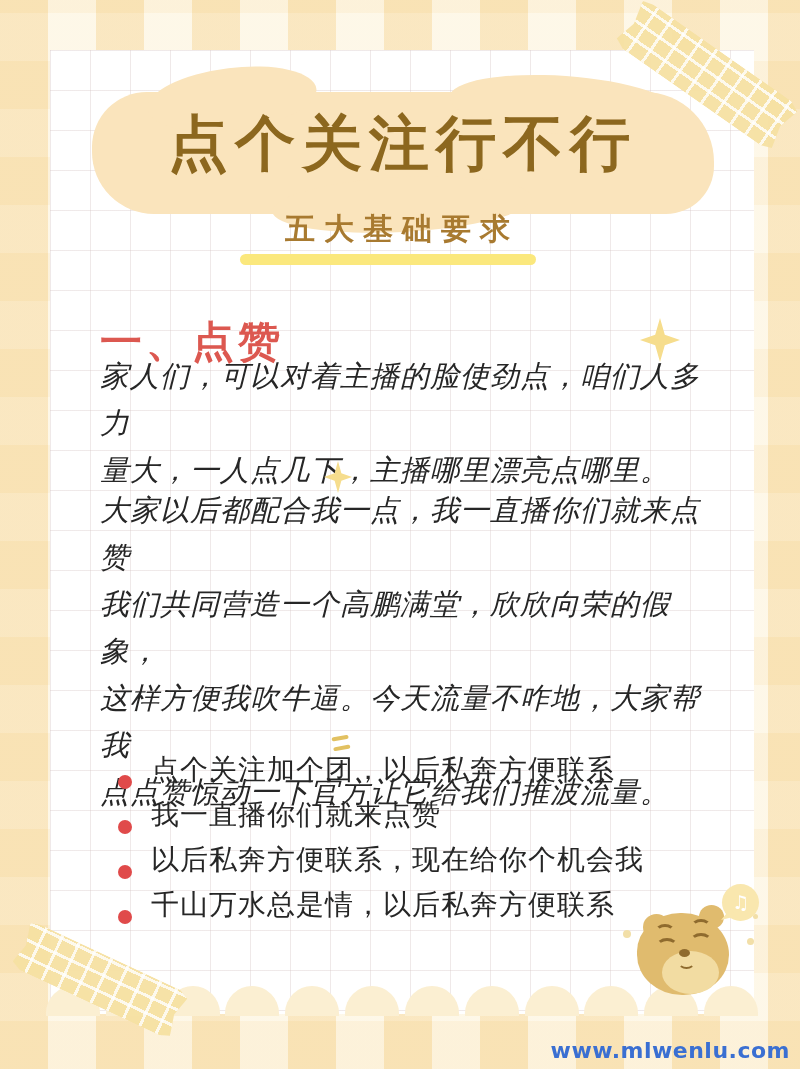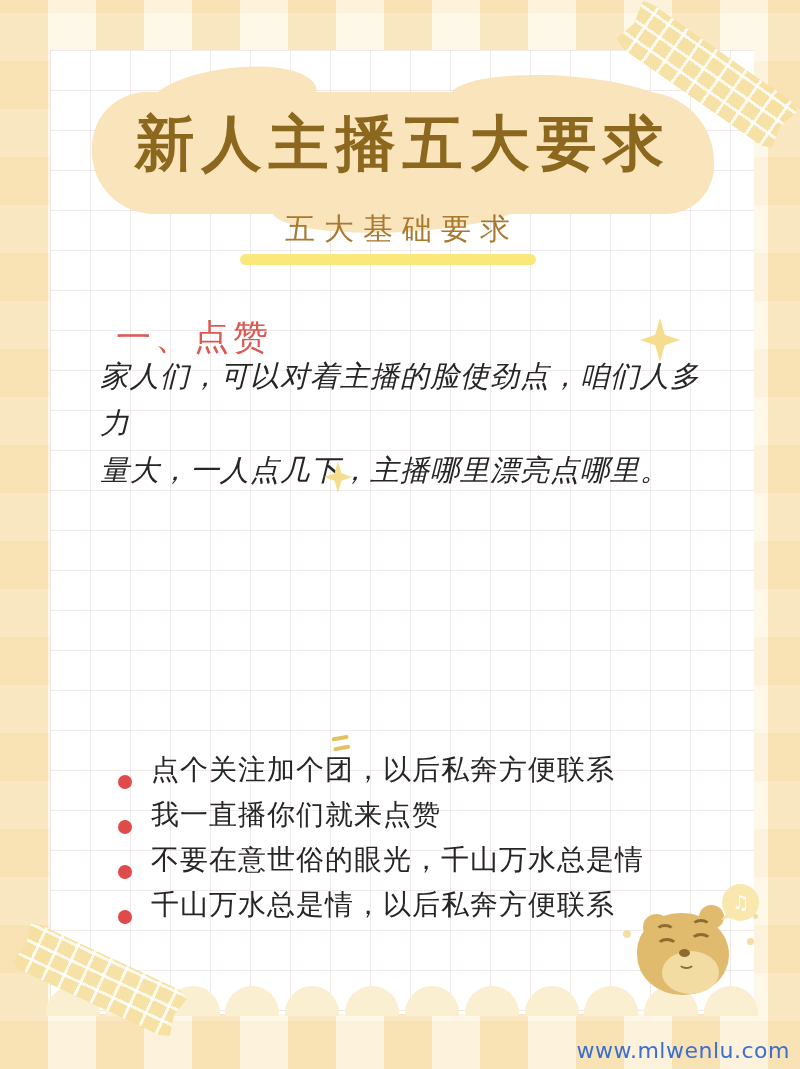--- a/index.html
+++ b/index.html
@@ -37,30 +37,30 @@
     position:absolute;left:180px;bottom:-18px;width:260px;height:55px;
     background:#FAE4BC;border-radius:50%;transform:rotate(-3deg);
   }
   .title{
     position:absolute;left:90px;top:110px;width:625px;z-index:3;
     text-align:center;font-size:60px;font-weight:bold;color:#8C671E;
     letter-spacing:7px;line-height:1.1;white-space:nowrap;
   }
   .subtitle{
     position:absolute;left:50px;top:209px;width:704px;z-index:3;
-    text-align:center;font-size:30px;font-weight:normal;color:#A87A30;
+    text-align:center;font-size:30px;font-weight:bold;color:#A87A30;
     letter-spacing:9px;
   }
   .underline{
     position:absolute;left:240px;top:254px;width:296px;height:11px;
     background:#FBE87D;border-radius:6px;z-index:3;
   }
   .sec-heading{
-    position:absolute;left:116px;z-index:3;
-    font-size:35px;font-weight:normal;color:#DC5850;letter-spacing:4px;white-space:nowrap;
+    position:absolute;left:100px;z-index:3;
+    font-size:42px;font-weight:bold;color:#DC5850;letter-spacing:4px;white-space:nowrap;
   }
   .heading-1{top:314px;}
   .heading-2{top:708px;}
   .para{
     position:absolute;left:100px;width:625px;z-index:3;
     font-size:29px;color:#262626;line-height:47px;
     white-space:pre-line;letter-spacing:1px;font-style:italic;
   }
   .para-1{top:353px;}
   .para-2{top:487px;}
@@ -121,61 +121,65 @@
   .bubble::before{content:"";position:absolute;left:-1px;bottom:1px;width:13px;height:13px;
     background:#F9E7AE;clip-path:polygon(0 100%,85% 0,100% 75%);}
   .note{color:#ffffff;font-size:19px;font-weight:bold;line-height:1;}
   .bdot{background:#F2DFA8;border-radius:50%;}
   .bdot-1{left:8px;top:58px;width:8px;height:8px;}
   .bdot-2{left:132px;top:66px;width:7px;height:7px;}
   .bdot-3{left:138px;top:42px;width:5px;height:5px;}
   
   .watermark{
     position:absolute;right:10px;bottom:6px;z-index:7;
-    color:#3A6FD2;font-size:22px;font-weight:normal;letter-spacing:0.5px;
+    color:#3A6FD2;font-size:22px;font-weight:bold;letter-spacing:0.5px;
   }
 </style>
 </head>
 <body>
 
 <div class="page">
 
   <div class="panel"></div>
 
   <div class="blob">
     <div class="lobe"></div>
   </div>
 
-  <div class="title">新人主播五大要求</div>
+  <div class="title">点个关注行不行</div>
   <div class="subtitle">五大基础要求</div>
   <div class="underline"></div>
 
   <div class="sec-heading heading-1">一、点赞</div>
   <div class="star star-1"></div>
   <div class="para para-1">家人们，可以对着主播的脸使劲点，咱们人多力
 量大，一人点几下，主播哪里漂亮点哪里。</div>
   <div class="star star-2"></div>
+  <div class="para para-2">大家以后都配合我一点，我一直播你们就来点赞
+我们共同营造一个高鹏满堂，欣欣向荣的假象，
+这样方便我吹牛逼。今天流量不咋地，大家帮我
+点点赞惊动一下官方让它给我们推波流量。</div>
 
   <div class="equals">
     <div class="bar"></div>
     <div class="bar"></div>
   </div>
 
   <div class="bullets">
     <div class="bullet-item">
       <div class="bullet-dot"></div>
       <div class="bullet-text">点个关注加个团，以后私奔方便联系</div>
     </div>
     <div class="bullet-item">
       <div class="bullet-dot"></div>
       <div class="bullet-text">我一直播你们就来点赞</div>
     </div>
     <div class="bullet-item">
       <div class="bullet-dot"></div>
-      <div class="bullet-text">不要在意世俗的眼光，千山万水总是情</div>
+      <div class="bullet-text">以后私奔方便联系，现在给你个机会我</div>
     </div>
     <div class="bullet-item">
       <div class="bullet-dot"></div>
       <div class="bullet-text">千山万水总是情，以后私奔方便联系</div>
     </div>
   </div>
 
   <div class="scallops">
     <div class="bump"></div>
     <div class="bump"></div>

